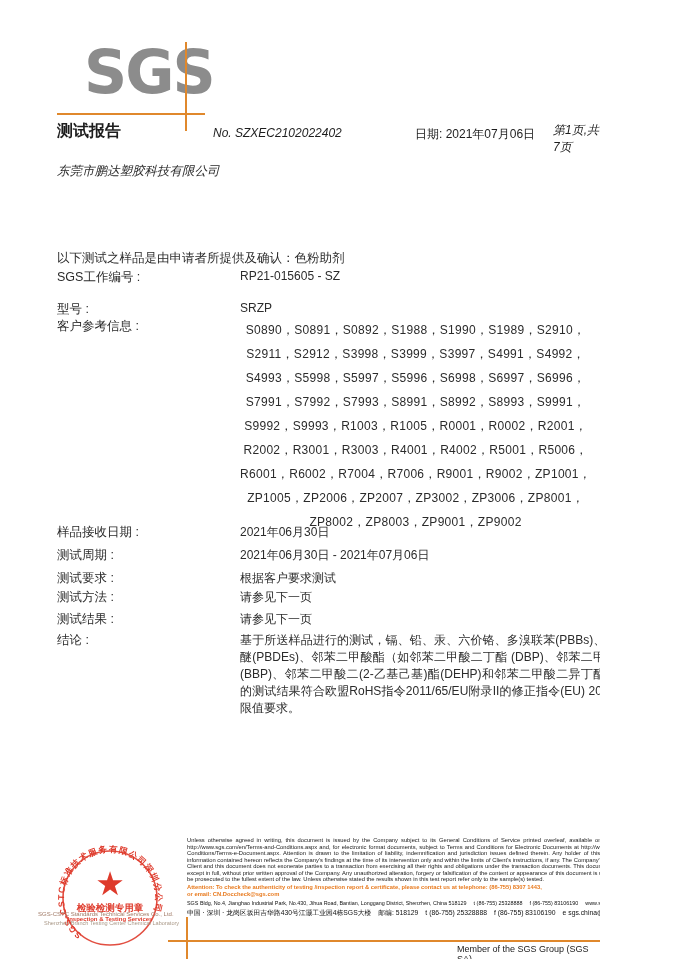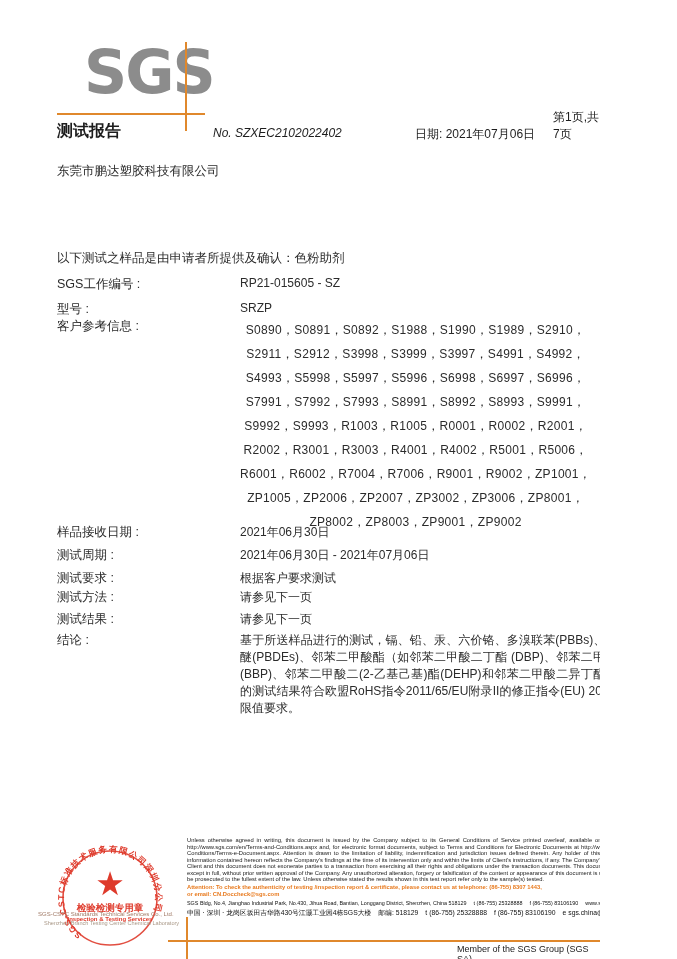--- a/index.html
+++ b/index.html
@@ -12,28 +12,28 @@
     position:absolute;left:84px;top:42px;font-size:60px;line-height:60px;
     font-weight:800;color:#8c8c8c;letter-spacing:-2px;
     font-family:"DejaVu Sans","Liberation Sans",sans-serif;
   }
   .crop-h-top{position:absolute;left:57px;top:113px;width:148px;height:2px;background:#e0882c;}
   .crop-v-top{position:absolute;left:185px;top:42px;width:2px;height:89px;background:#e0882c;}
   
   .title{position:absolute;left:57px;top:121px;font-size:16px;font-weight:bold;color:#1d1d1d;}
   .report-no{position:absolute;left:213px;top:126px;font-size:12px;color:#1d1d1d;font-style:italic;}
   .report-date{position:absolute;left:415px;top:126px;font-size:12px;color:#1d1d1d;}
-  .page-info{position:absolute;left:553px;top:109px;font-size:12px;color:#1d1d1d;}
-  .applicant-name{position:absolute;left:57px;top:163px;font-size:12.5px;color:#2b2b2b;}
+  .page-info{position:absolute;left:553px;top:122px;font-size:12px;color:#1d1d1d;font-style:italic;}
+  .applicant-name{position:absolute;left:57px;top:163px;font-size:12.5px;color:#2b2b2b;font-style:italic;}
   .applicant-address{position:absolute;left:57px;top:188px;font-size:12.5px;color:#2b2b2b;}
   
   .statement{position:absolute;left:57px;top:250px;font-size:12.5px;color:#2b2b2b;}
   .flabel{position:absolute;left:57px;font-size:12.5px;color:#2b2b2b;}
   .fvalue{position:absolute;left:240px;font-size:12px;color:#2b2b2b;text-align:center;}
-  .row-job{top:276px;} .row-model{top:301px;} .row-ref{top:318px;}
+  .row-job{top:269px;} .row-model{top:301px;} .row-ref{top:318px;}
   .row-recv{top:524px;} .row-period{top:547px;} .row-req{top:570px;}
   .row-method{top:589px;} .row-result{top:611px;} .row-concl{top:632px;}
   .ref-line{display:block;height:24px;line-height:24px;white-space:nowrap;letter-spacing:0.3px;}
   .conclusion{width:414px;line-height:17px;text-align:justify;}
   
   .stamp{position:absolute;left:50px;top:842px;opacity:.92;}
   .lab-en-1{position:absolute;left:38px;top:911px;width:160px;font-size:6px;color:#a07a66;white-space:nowrap;}
   .lab-en-2{position:absolute;left:44px;top:920px;width:160px;font-size:5.6px;color:#a98;white-space:nowrap;}
   .footer-right{position:absolute;left:187px;top:837px;width:483px;}
   .disclaimer{font-size:5.8px;line-height:6.55px;text-align:justify;color:#1a1a1a;}

